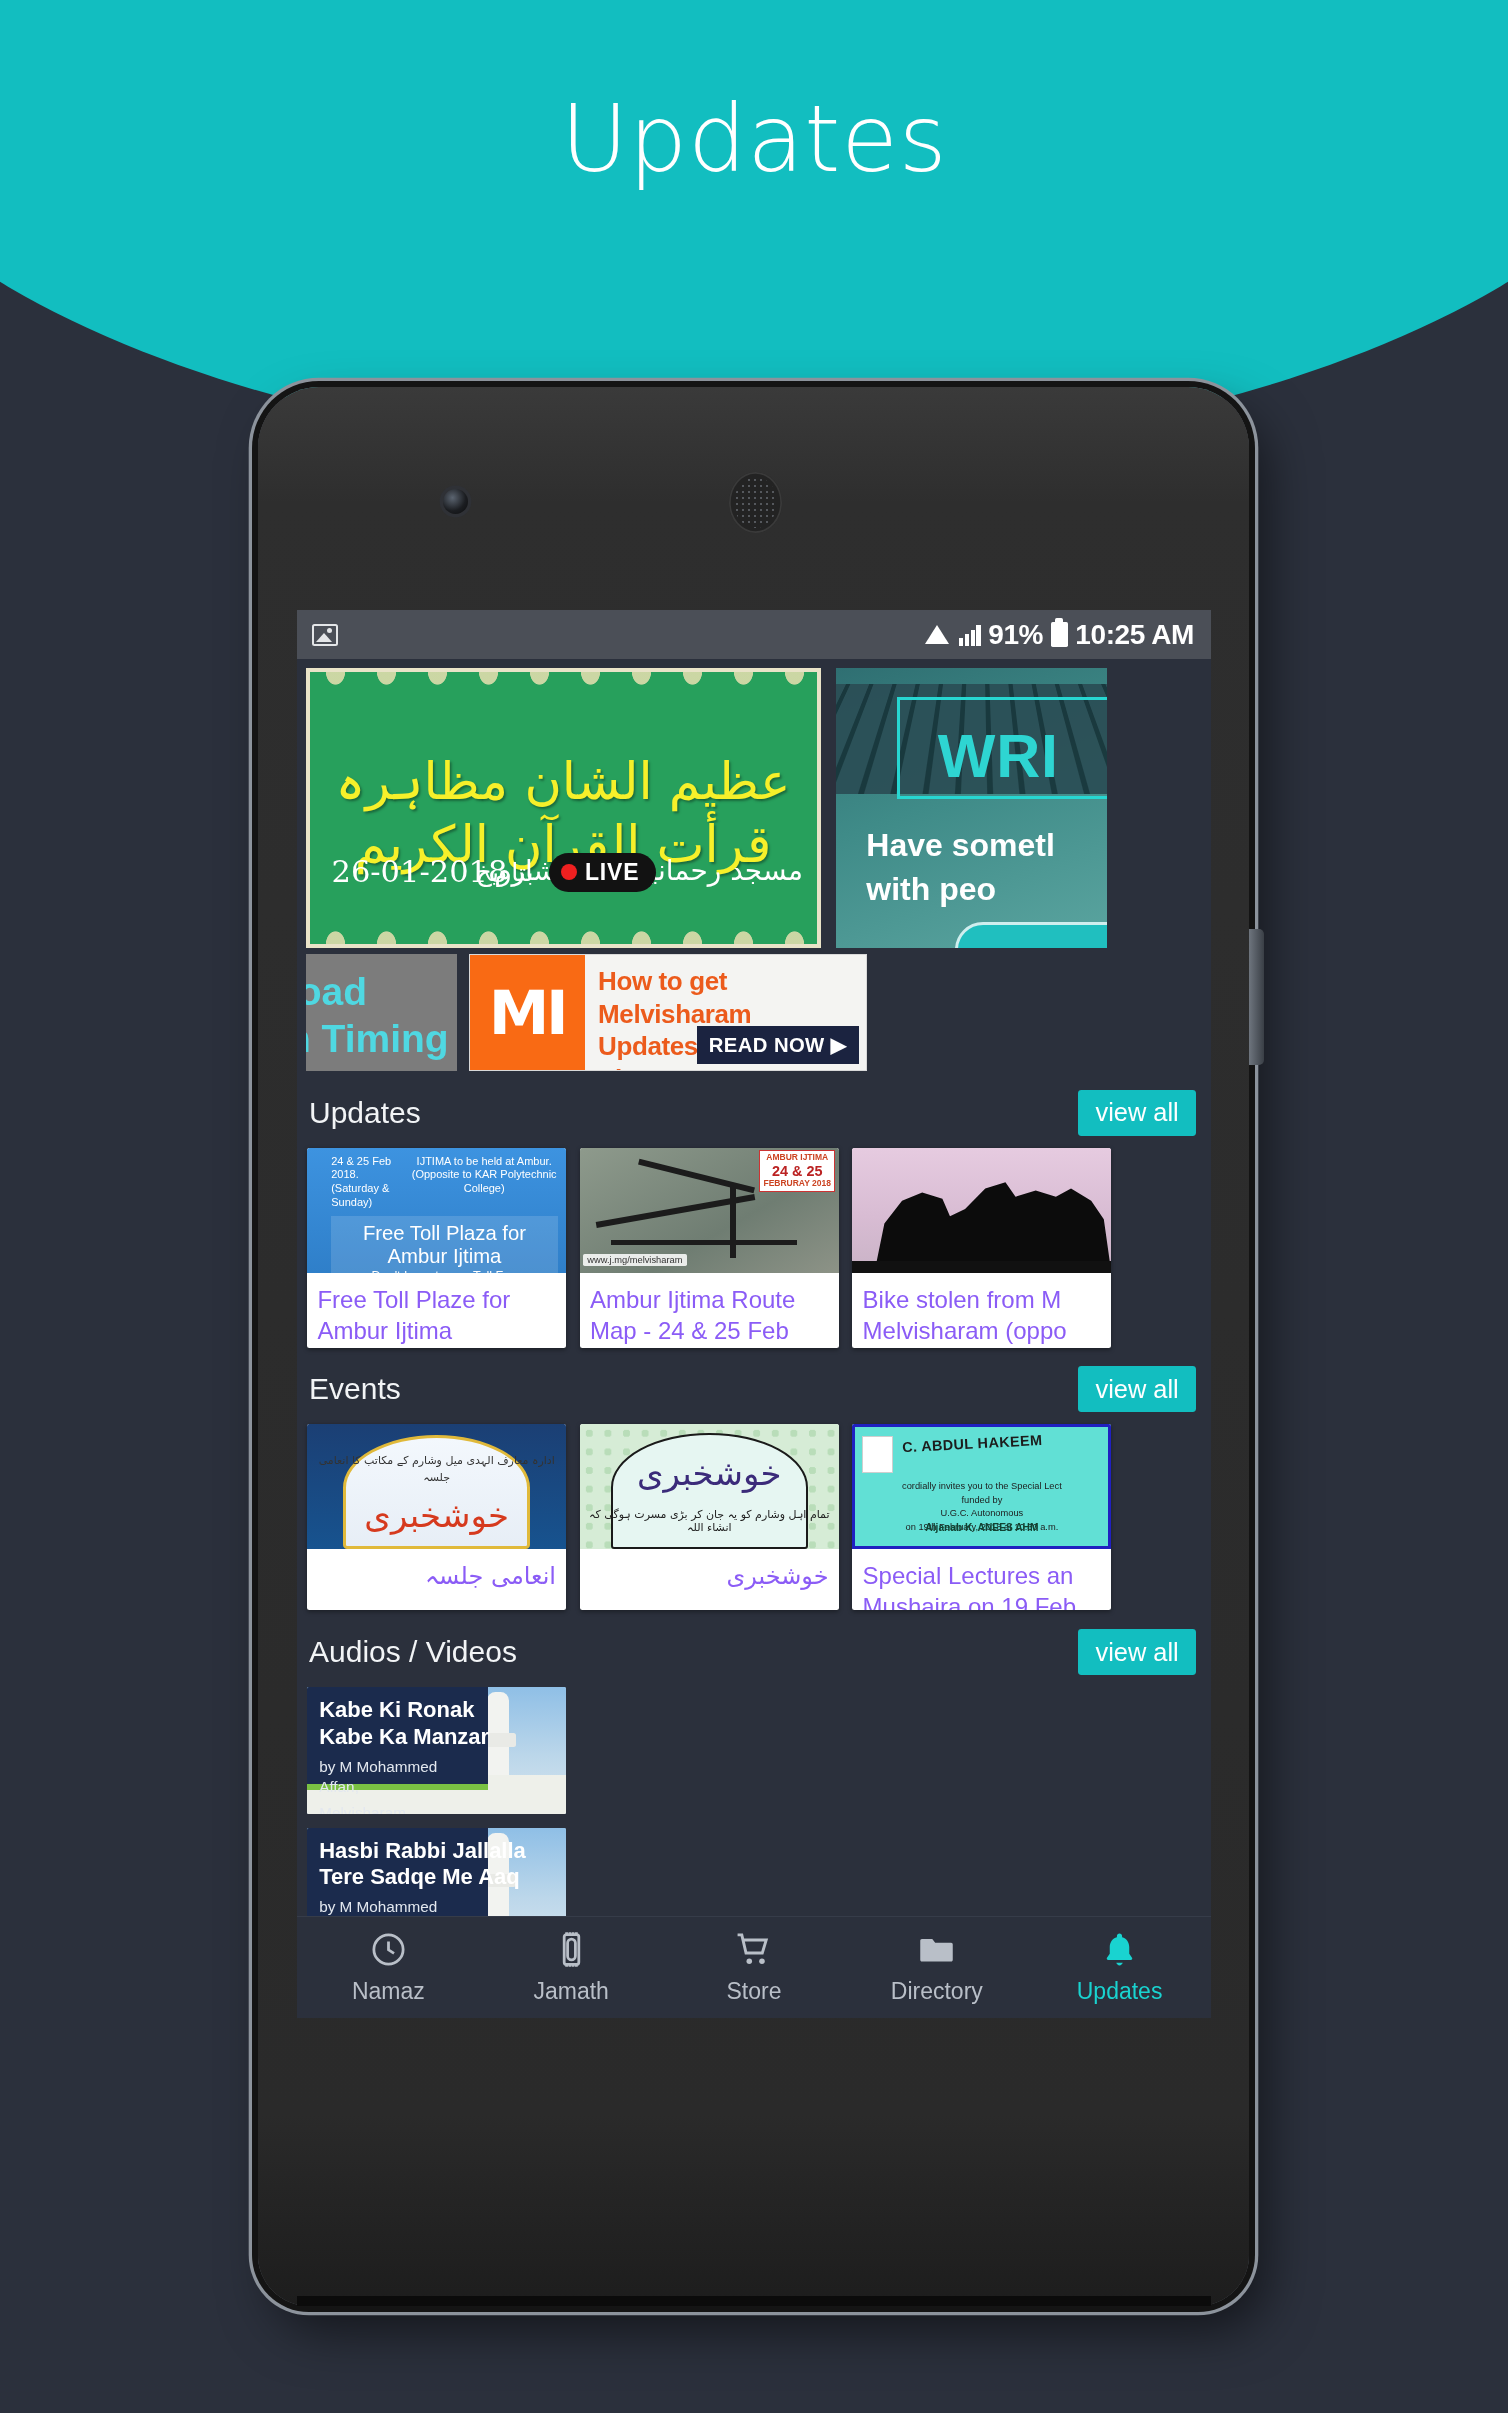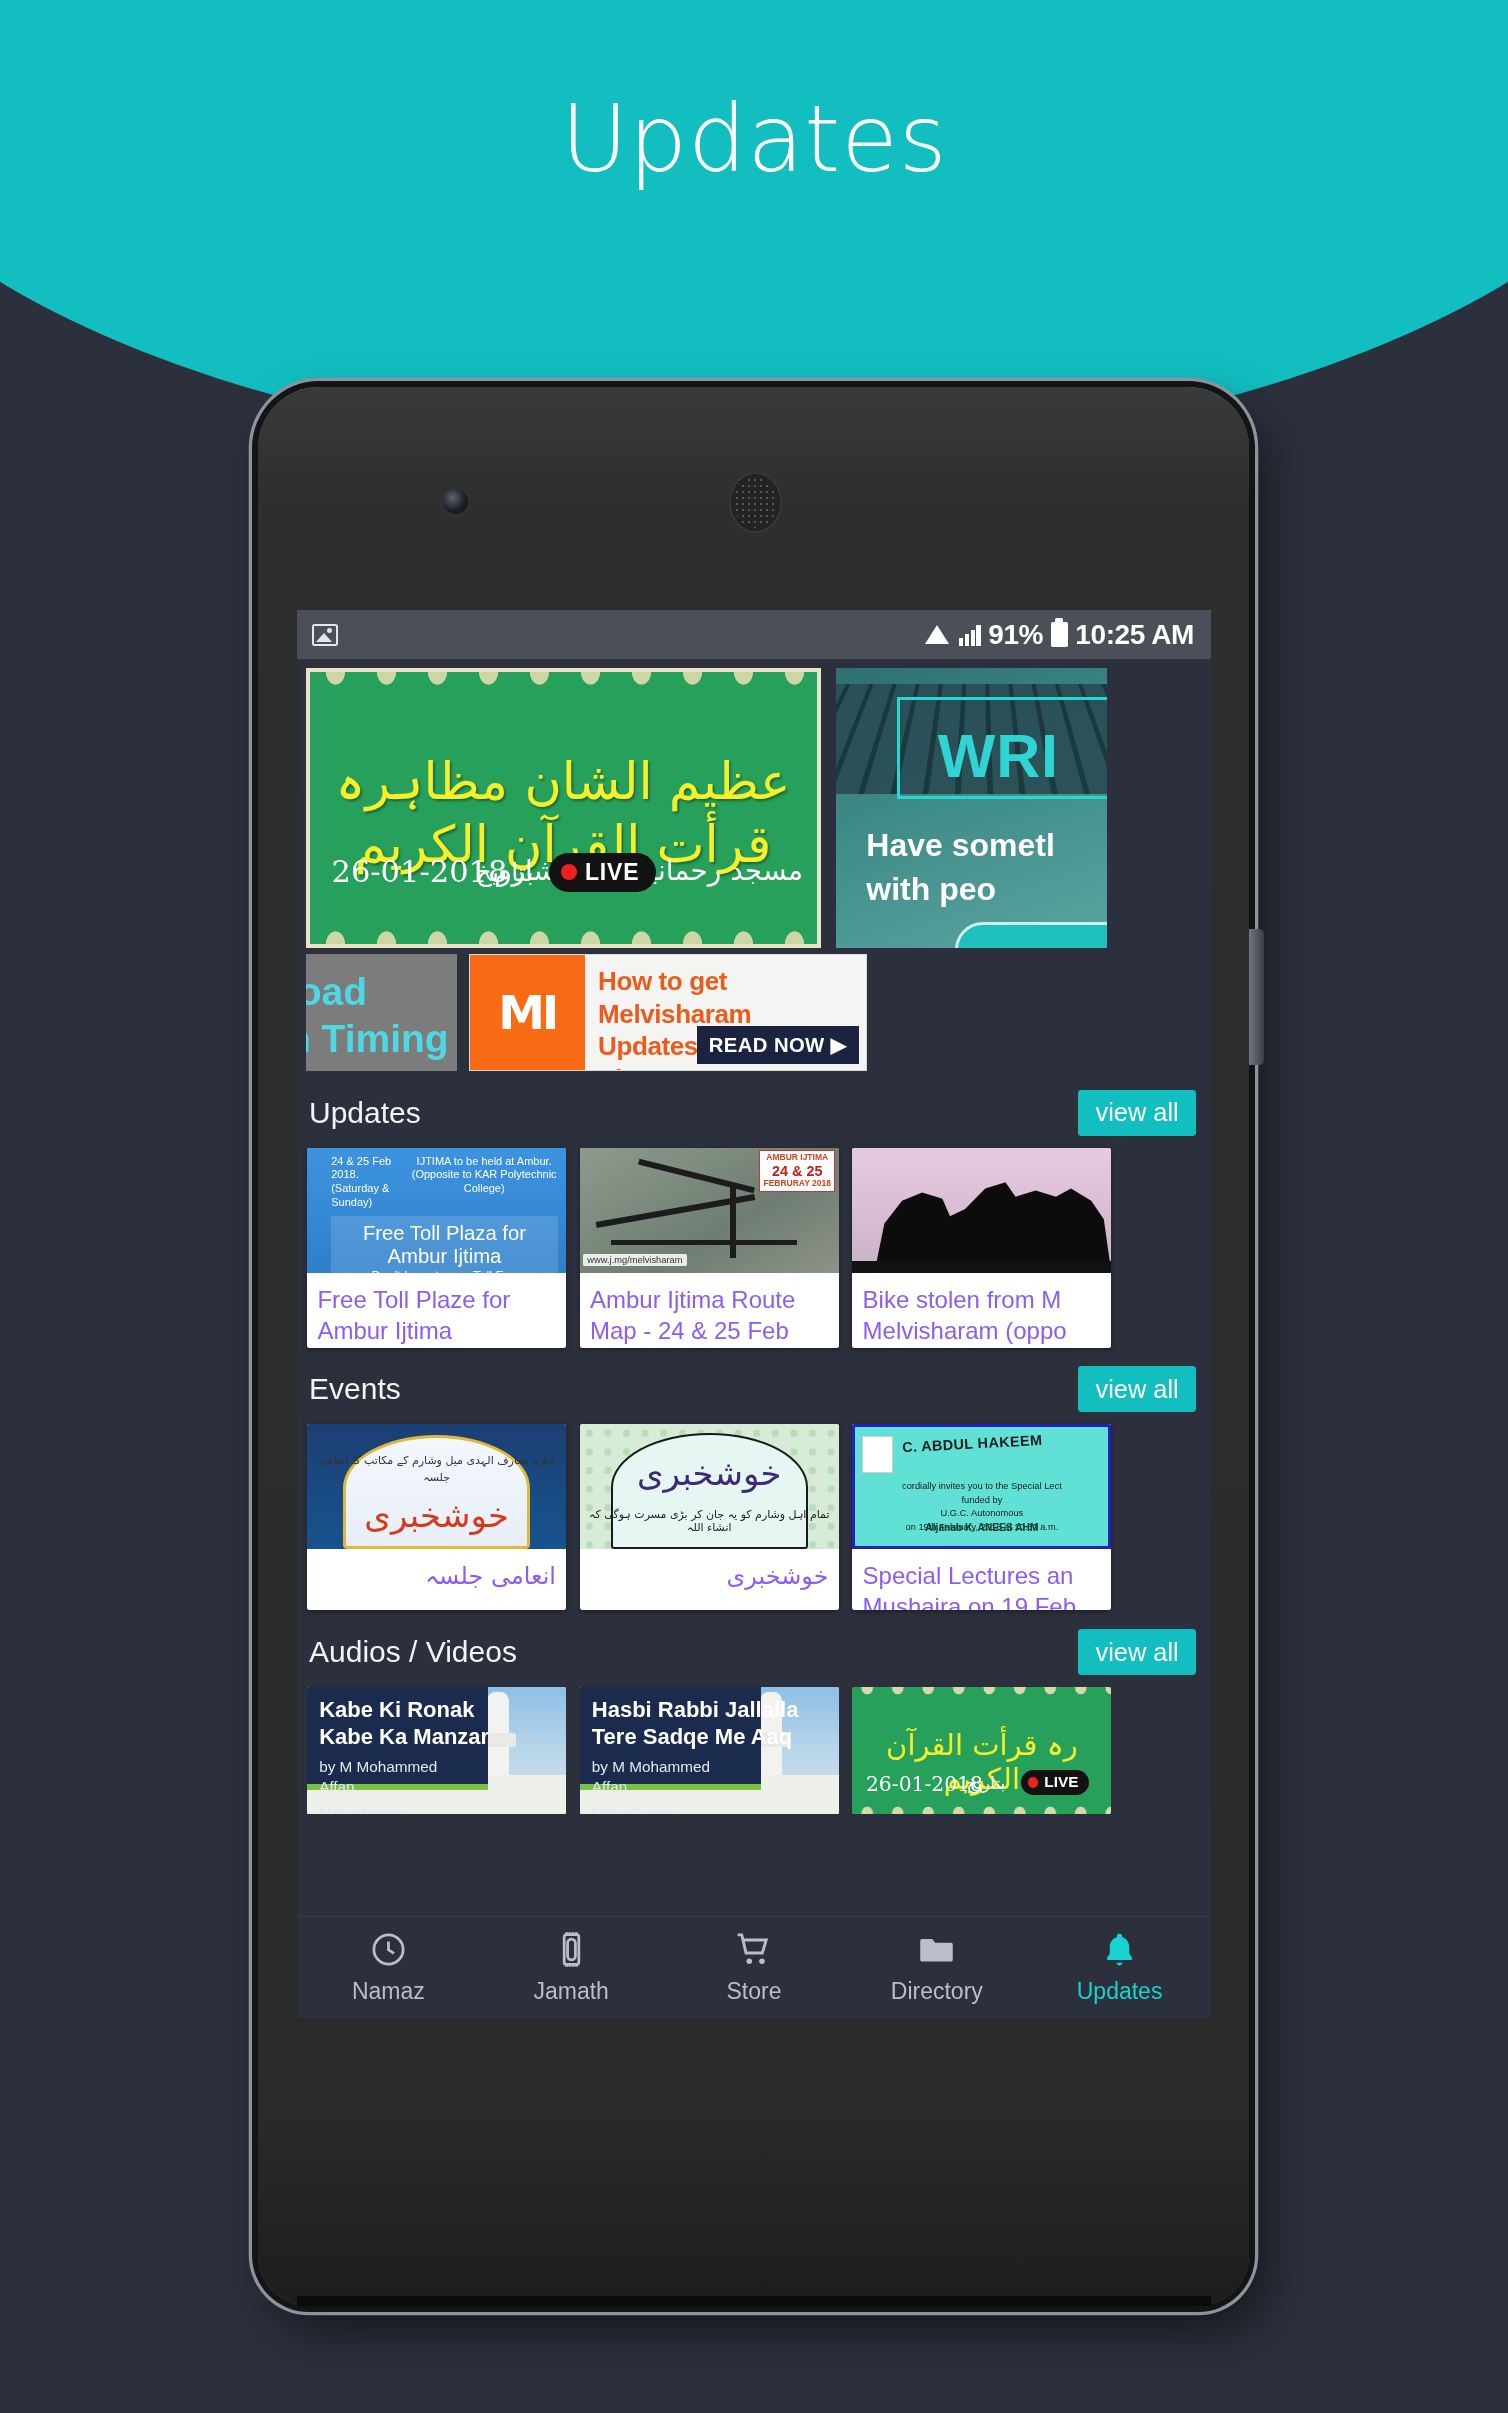--- a/index.html
+++ b/index.html
@@ -195,21 +195,21 @@
   }
   .bnr-dl .d1{top:15.3px}.bnr-dl .d2{top:63px}
   .bnr-mi {
     width:398px; height:117px; flex:none; background:#f4f4f2;
     display:flex; position:relative; overflow:hidden;
     border:1.7px solid #d9d9d9;
   }
   .mi-logo {
     width:115px; background:#f96a14; color:#fff;
     display:flex; align-items:center; justify-content:center;
-    font-size:47px; font-weight:700; letter-spacing:-3.4px;
+    font-size:61px; font-weight:700; letter-spacing:-3.4px;
     font-family:"DejaVu Sans", sans-serif;
   }
   .mi-body { flex:1; position:relative; padding:10.2px 8.5px 0 13.6px; }
   .mi-body .t { color:#ec5b1c; font-size:26px; font-weight:700; line-height:1.25; letter-spacing:-0.4px; }
   .mi-read {
     position:absolute; right:6.8px; bottom:6.8px; background:#1b2340; color:#fff;
     font-size:20.3px; font-weight:700; letter-spacing:0.4px; padding:6.8px 12px;
   }
 
   
@@ -283,21 +283,21 @@
     border-radius:56% 56% 3.4px 3.4px/52% 52% 3.4px 3.4px;
   }
   .t-ev2 .u { position:absolute; left:0; right:0; top:29px; text-align:center; font-size:34px; color:#3b2b7a; direction:rtl; font-family:"DejaVu Sans",sans-serif; }
   .t-ev2 .u3 { position:absolute; left:0; right:0; bottom:15.3px; text-align:center; font-size:11px; color:#222; direction:rtl; font-family:"DejaVu Sans",sans-serif; }
   .t-ev3 { background:#61e0d5; position:relative; border:3.4px solid #2020c0; }
   .t-ev3 .hd { position:absolute; left:47px; top:6.8px; right:3.4px; color:#1c1c1c; font-size:14.4px; font-weight:700; letter-spacing:0.4px; transform:rotate(-3deg); }
   .t-ev3 .logo { position:absolute; left:6.8px; top:8.5px; width:30.5px; height:37px; background:#fff; border:1.7px solid #cfcfcf; }
   .t-ev3 .bdy { position:absolute; left:0; right:0; top:53px; text-align:center; font-size:9.3px; color:#1d1d1d; line-height:1.45; }
   .t-ev3 .sig { position:absolute; left:0; right:0; bottom:13.6px; text-align:center; font-size:10.2px; font-weight:700; color:#143; }
   
-  .acards { display:flex; gap:13.6px; padding-left:10.2px; }
+  .acards { display:flex; gap:13.6px; padding-left:10.2px;flex-direction:column; }
   .acard {
     width:259px; height:127px; flex:none; position:relative; overflow:hidden;
     border-radius:1.7px; background:linear-gradient(180deg,#9fc4e3,#cfe0ee);
   }
   .acard .sky { position:absolute; inset:0; background:linear-gradient(180deg,#8fbfe6 0%,#bcd7ea 55%,#d7e5ef 100%); }
   .acard .minaret { position:absolute; left:180px; top:5.1px; width:22px; height:110px; background:#f2f3f0; border-radius:8.5px 8.5px 0 0; }
   .acard .minaret:before { content:""; position:absolute; left:-6.8px; top:41px; width:36px; height:13.6px; background:#e9eae6; border-radius:2.5px; }
   .acard .mosque { position:absolute; left:0; right:0; bottom:0; height:39px; background:#eef0ea; }
   .acard .panel {
     position:absolute; left:0; top:0; width:181px; height:103px;

